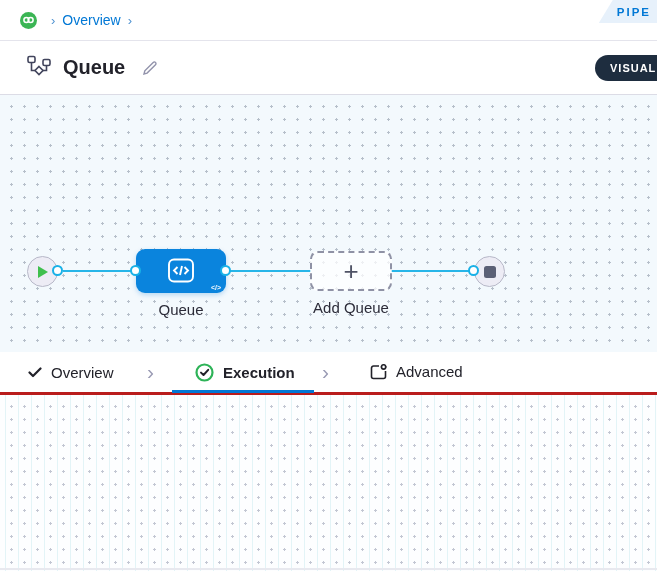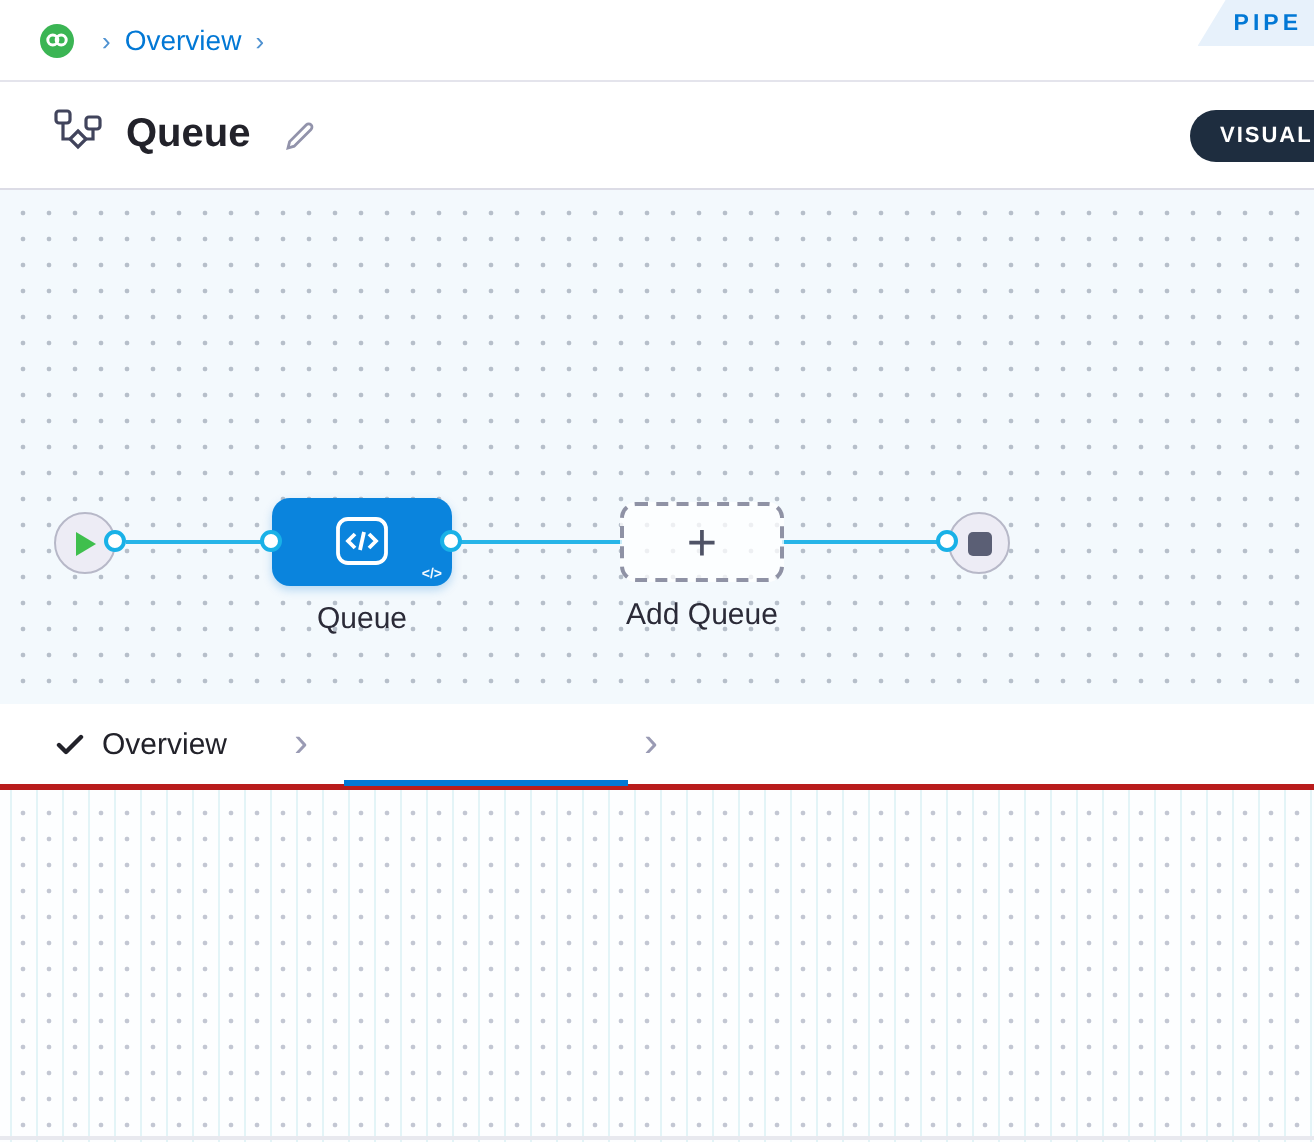--- a/index.html
+++ b/index.html
@@ -152,21 +152,39 @@
   </div>
 
   <div class="tab-bar">
     <button class="tab tab-overview">
       <svg width="14" height="11" viewBox="0 0 14 11" fill="none" stroke="#22222a" stroke-width="2.2" stroke-linecap="round" stroke-linejoin="round">
           <polyline points="1.5,5.5 5,9 12.5,1.5"></polyline>
         </svg>
       <span>Overview</span>
     </button>
     <span class="tab-chevron chev-1">›</span>
+    <button class="tab tab-execution">
+      <svg width="19" height="19" viewBox="0 0 19 19">
+        <circle cx="9.5" cy="9.5" r="8" fill="#fff" stroke="#2eb358" stroke-width="2.2"></circle>
+        <polyline points="6,9.6 8.5,12 13.2,6.8" fill="none" stroke="#22222a" stroke-width="2" stroke-linecap="round" stroke-linejoin="round"></polyline>
+      </svg>
+      <span>Execution</span>
+    </button>
     <span class="tab-chevron chev-2">›</span>
+    <button class="tab tab-advanced">
+      <svg width="17" height="16" viewBox="0 0 17 16" fill="none" stroke="#22222a" stroke-width="1.6">
+        <path d="M15.5 7 V12.5 a2 2 0 0 1 -2 2 H3.5 a2 2 0 0 1 -2 -2 V4 a2 2 0 0 1 2 -2 H9"></path>
+        <circle cx="13.6" cy="2.9" r="2.1"></circle>
+        <line x1="13.6" y1="0" x2="13.6" y2="0.9"></line>
+          <line x1="13.6" y1="4.9" x2="13.6" y2="5.8"></line>
+        <line x1="10.8" y1="2.9" x2="11.7" y2="2.9"></line>
+          <line x1="15.5" y1="2.9" x2="16.4" y2="2.9"></line>
+      </svg>
+      <span>Advanced</span>
+    </button>
     <div class="active-underline"></div>
   </div>
 
   <div class="canvas-bottom">
 
     <div class="bottom-track"></div>
   </div>
 
 </div>
 

